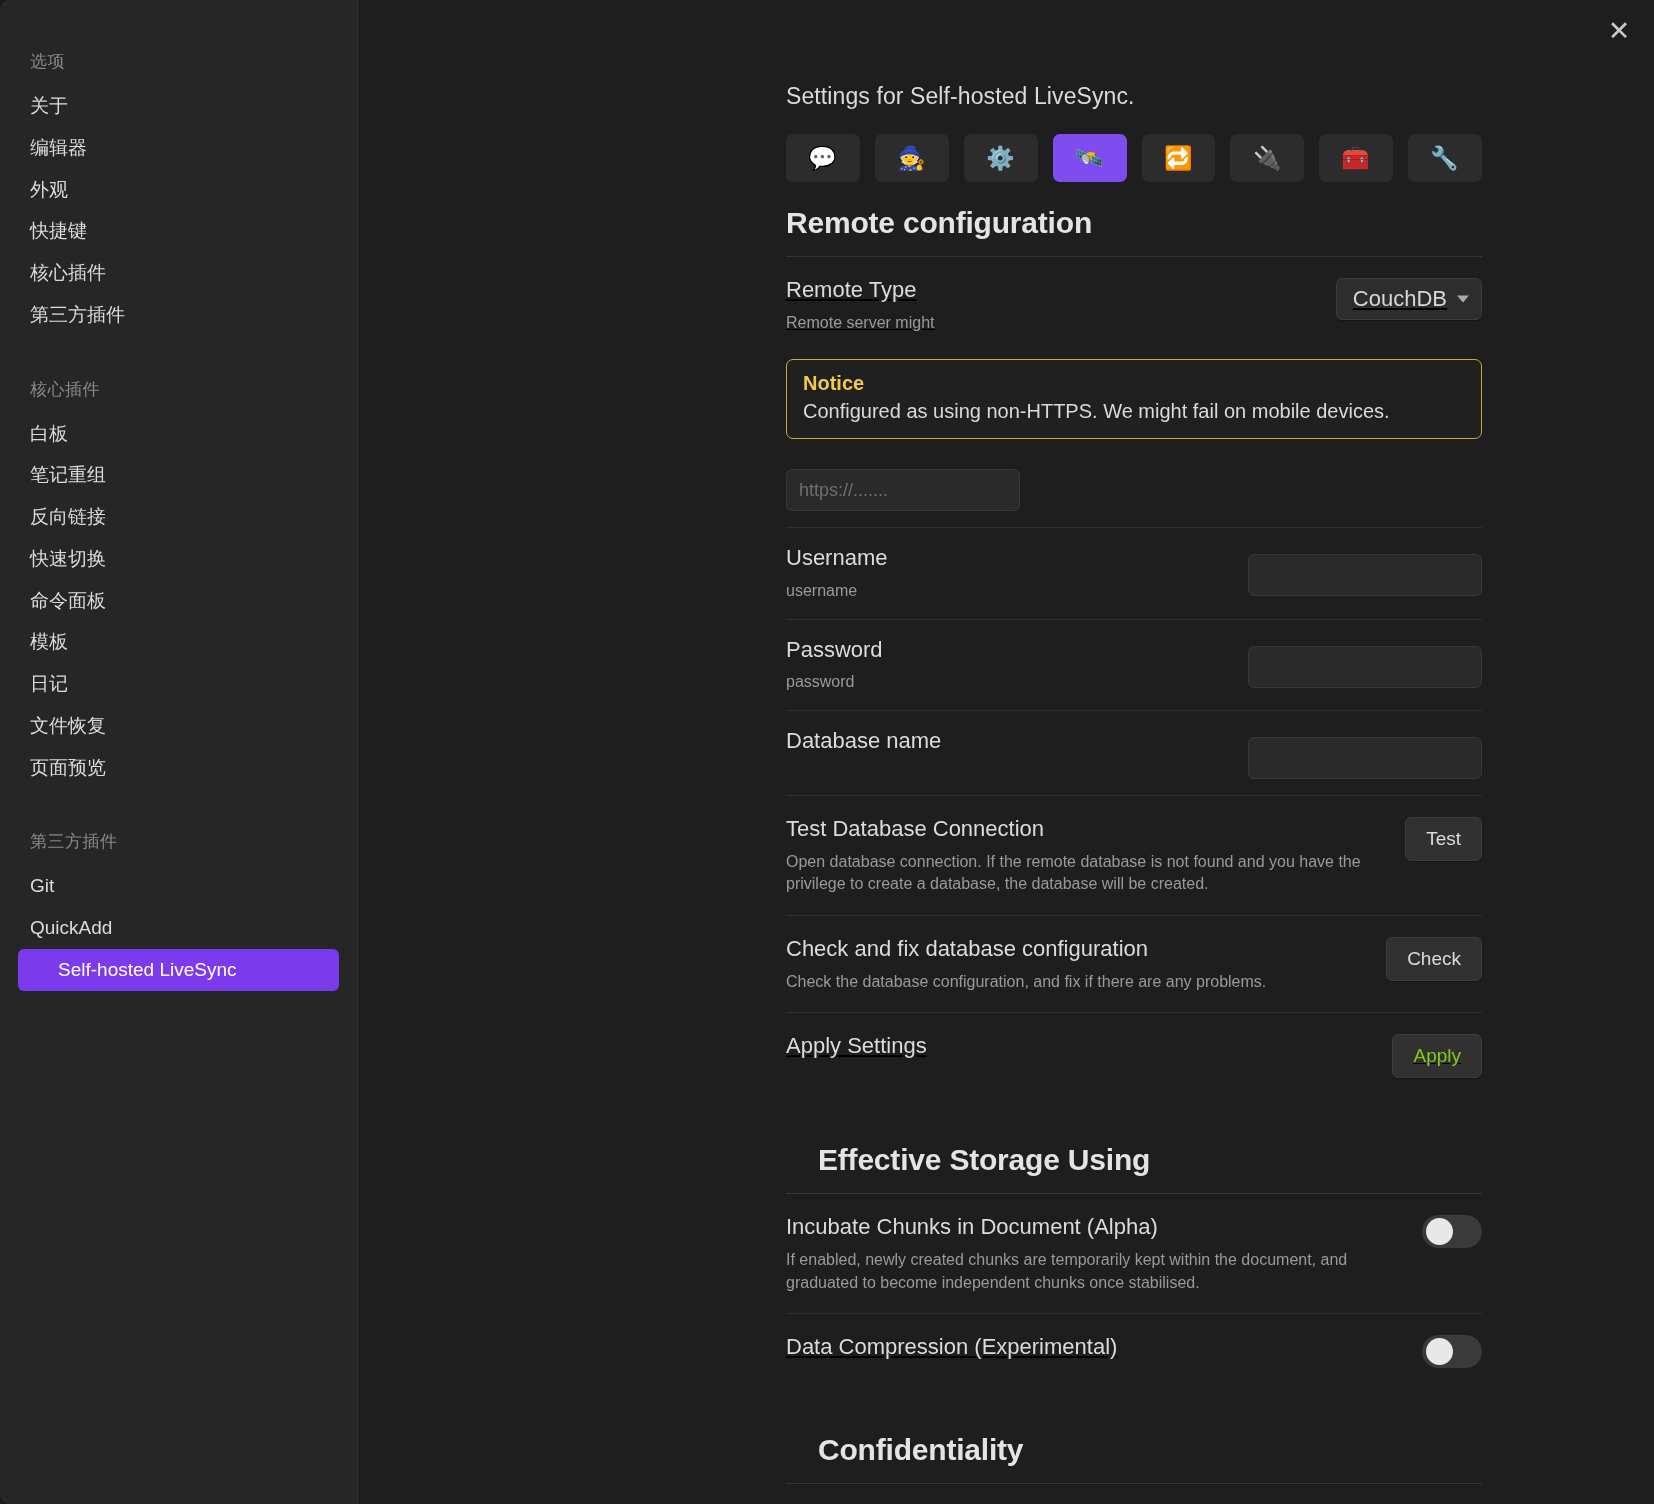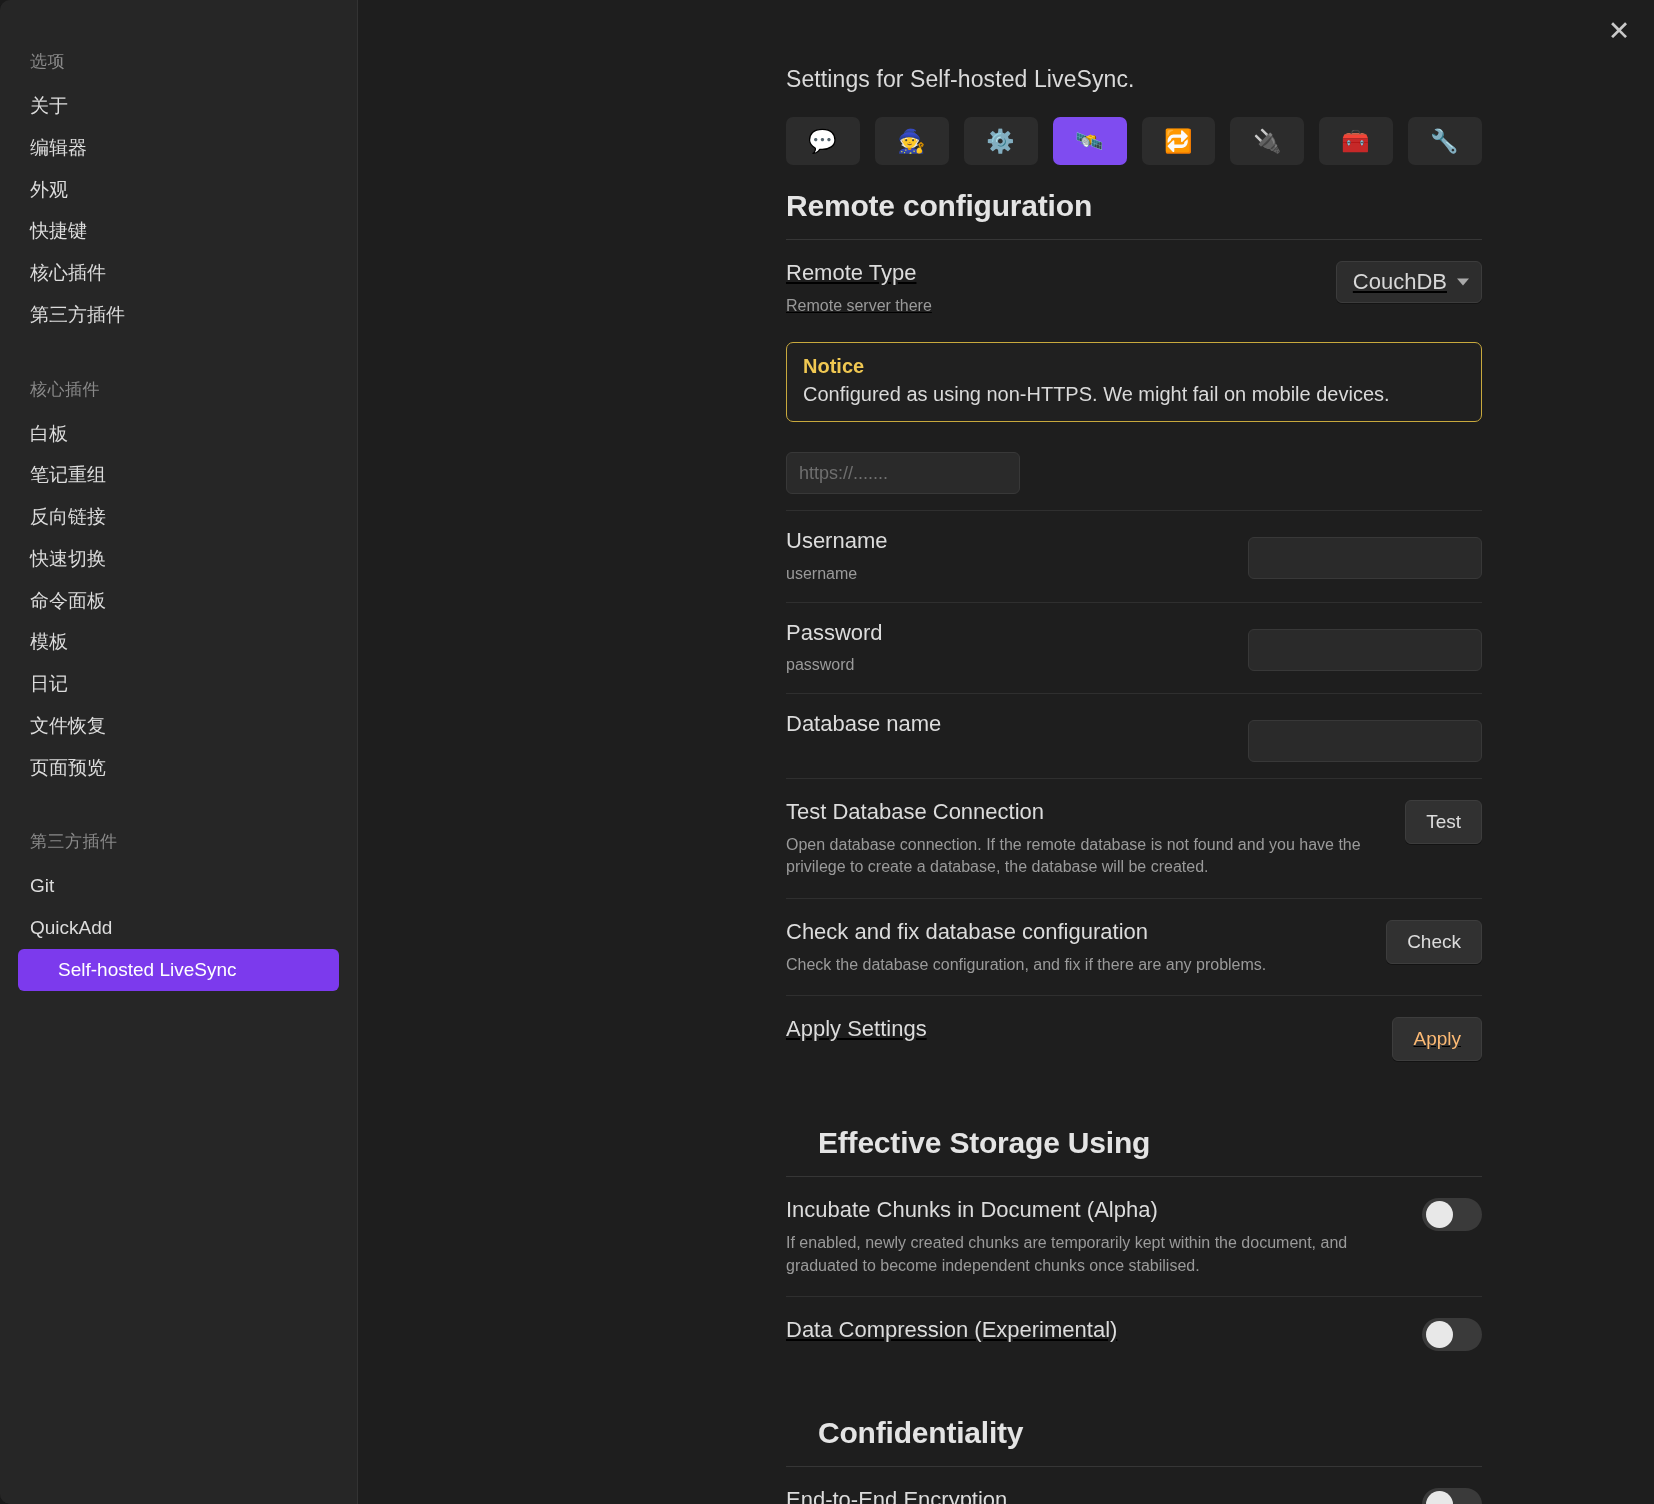--- a/index.html
+++ b/index.html
@@ -81,20 +81,21 @@
 
   .main-inner {
     padding: 66px 172px 0 428px;
   }
 
   .settings-title {
     color: #dadada;
     font-size: 23px;
     margin-bottom: 24px;
     letter-spacing: 0.1px;
+    margin-top: 17px;
   }
 
   
   .tabs {
     display: flex;
     gap: 15px;
     margin-bottom: 24px;
   }
   .tab {
     width: 114px;
@@ -219,21 +220,21 @@
     border: 1px solid #3d3d3d;
     border-radius: 6px;
     color: #dcdcdc;
     font-size: 19px;
     height: 44px;
     padding: 0 20px;
     cursor: pointer;
     font-family: "Liberation Sans", sans-serif;
     box-shadow: 0 1px 0 rgba(0,0,0,.35);
   }
-  .btn.muted { color: #fdba74; }
+  .btn.muted { color: #84cc16; }
 
   
   .toggle {
     width: 60px;
     height: 33px;
     background: #3a3a3a;
     border-radius: 17px;
     position: relative;
     cursor: pointer;
     flex: 0 0 auto;
@@ -310,21 +311,21 @@
         <div class="tab">🧰</div>
         <div class="tab">🔧</div>
       </div>
 
       <h2 class="section-title">Remote configuration</h2>
       <div class="divider"></div>
 
       <div class="setting no-border">
         <div class="setting-info">
           <div class="setting-name">Remote Type</div>
-          <div class="setting-desc">Remote server there</div>
+          <div class="setting-desc">Remote server might</div>
         </div>
         <div class="setting-control">
           <div class="select-wrap">
             <span class="val">CouchDB</span>
             <span class="caret"></span>
           </div>
         </div>
       </div>
 
       <div class="notice">

